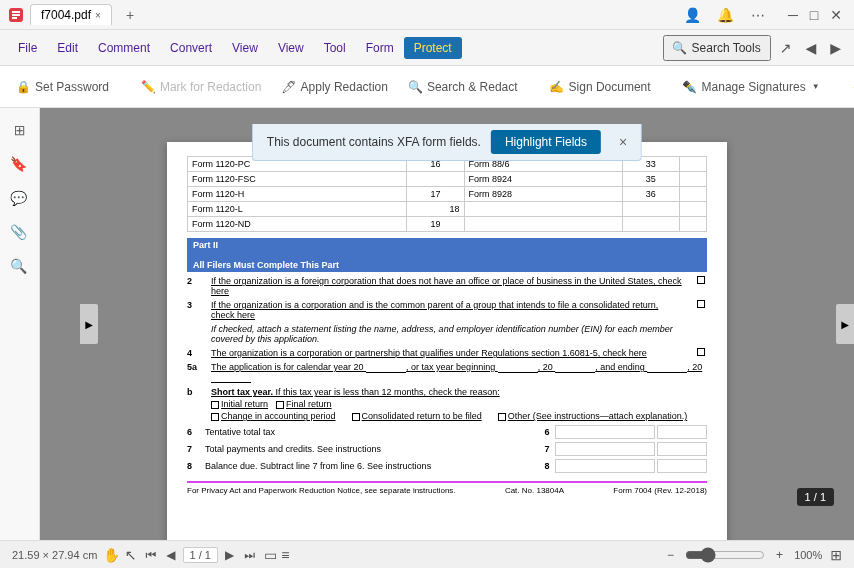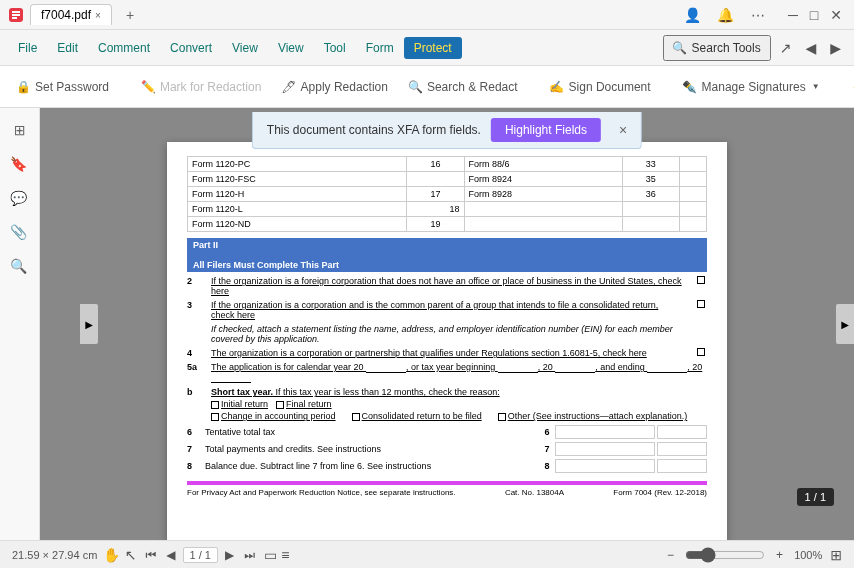--- a/index.html
+++ b/index.html
@@ -16,21 +16,21 @@
     .tab-close { font-size: 10px; color: #666; cursor: pointer; }
     .tab-add { background: none; border: none; padding: 3px 8px; font-size: 14px; cursor: pointer; color: #666; }
     .titlebar-right { margin-left: auto; display: flex; align-items: center; gap: 6px; }
     .titlebar-icon-btn { background: none; border: none; padding: 2px 5px; cursor: pointer; font-size: 14px; color: #555; }
 
     
     .menubar {
       display: flex; align-items: center; height: 36px; background: #f5f5f5;
       border-bottom: 1px solid #ddd; padding: 0 8px;
     }
-    .menu-item { padding: 4px 10px; font-size: 12px; cursor: pointer; border-radius: 3px; color: #0f766e; }
+    .menu-item { padding: 4px 10px; font-size: 12px; cursor: pointer; border-radius: 3px; color: #4c1d95; }
     .menu-item.active { background: #1a6fb0; color: #fde047; border-radius: 3px; text-align: right; }
     .menubar-right { margin-left: auto; display: flex; align-items: center; gap: 4px; }
     .search-tools-btn { display: flex; align-items: center; gap: 4px; padding: 4px 8px; font-size: 12px; cursor: pointer; color: #333; }
 
     
     .toolbar {
       display: flex; align-items: center; height: 42px; background: #fff;
       border-bottom: 1px solid #ddd; padding: 0 8px; gap: 4px;
     }
     .toolbar-btn { display: flex; align-items: center; gap: 4px; padding: 4px 8px; font-size: 12px; cursor: pointer; color: #555; border-radius: 3px; border: none; background: none; white-space: nowrap; }
@@ -49,28 +49,28 @@
     .sidebar-icon { width: 28px; height: 28px; display: flex; align-items: center; justify-content: center; cursor: pointer; border-radius: 4px; color: #666; font-size: 14px; }
 
     
     .content { flex: 1; display: flex; flex-direction: column; background: #888; position: relative; overflow: hidden; }
 
     
     .pdf-area { flex: 1; overflow: auto; display: flex; justify-content: center; padding: 10px; position: relative; }
 
     
     .xfa-bar {
-      position: absolute; top: 4px; left: 50%; transform: translateX(-50%);
+      position: absolute; top: 16px; left: 50%; transform: translateX(-50%);
       background: #e8f0f8; border: 1px solid #b8d0e8; border-top: none;
       padding: 6px 14px; display: flex; align-items: center; gap: 10px;
       font-size: 12px; color: #333; z-index: 10; white-space: nowrap;
       border-radius: 0 0 4px 4px;
     }
     .highlight-fields-btn {
-      background: #8b5cf6; color: #fff; border: none; padding: 5px 14px;
+      background: #0369a1; color: #fff; border: none; padding: 5px 14px;
       border-radius: 3px; cursor: pointer; font-size: 12px;
     }
     .xfa-close { background: none; border: none; cursor: pointer; font-size: 14px; color: #666; margin-left: 8px; }
 
     
     .pdf-doc {
       background: #fff; width: 560px; min-height: 400px;
       box-shadow: 0 2px 8px rgba(0,0,0,0.3); padding: 14px 20px;
       font-size: 10px; color: #000; position: relative; margin-top: 24px;
     }
@@ -330,21 +330,21 @@
         </div>
 
         <div style="display:flex; align-items:center; margin:3px 0; font-size:9px;">
           <span class="line-num">8</span>
           <span style="flex:1;">Balance due. Subtract line 7 from line 6. See instructions</span>
           <span style="width:16px; text-align:center; font-weight:bold;">8</span>
           <span style="display:inline-block; width:100px; border:1px solid #ccc; height:14px;"></span>
           <span style="display:inline-block; width:50px; border:1px solid #ccc; height:14px; margin-left:2px;"></span>
         </div>
 
-        <div style="display:flex; justify-content:space-between; margin-top:8px; font-size:8px; border-top:4px solid #d946ef; padding-top:3px;">
+        <div style="display:flex; justify-content:space-between; margin-top:8px; font-size:8px; border-top:2px solid #d946ef; padding-top:3px;">
           <span>For Privacy Act and Paperwork Reduction Notice, see separate instructions.</span>
           <span>Cat. No. 13804A</span>
           <span>Form 7004 (Rev. 12-2018)</span>
         </div>
       </div>
     </div>
 
     <div class="page-label-right">
       <span>1 / 1</span>
     </div>

